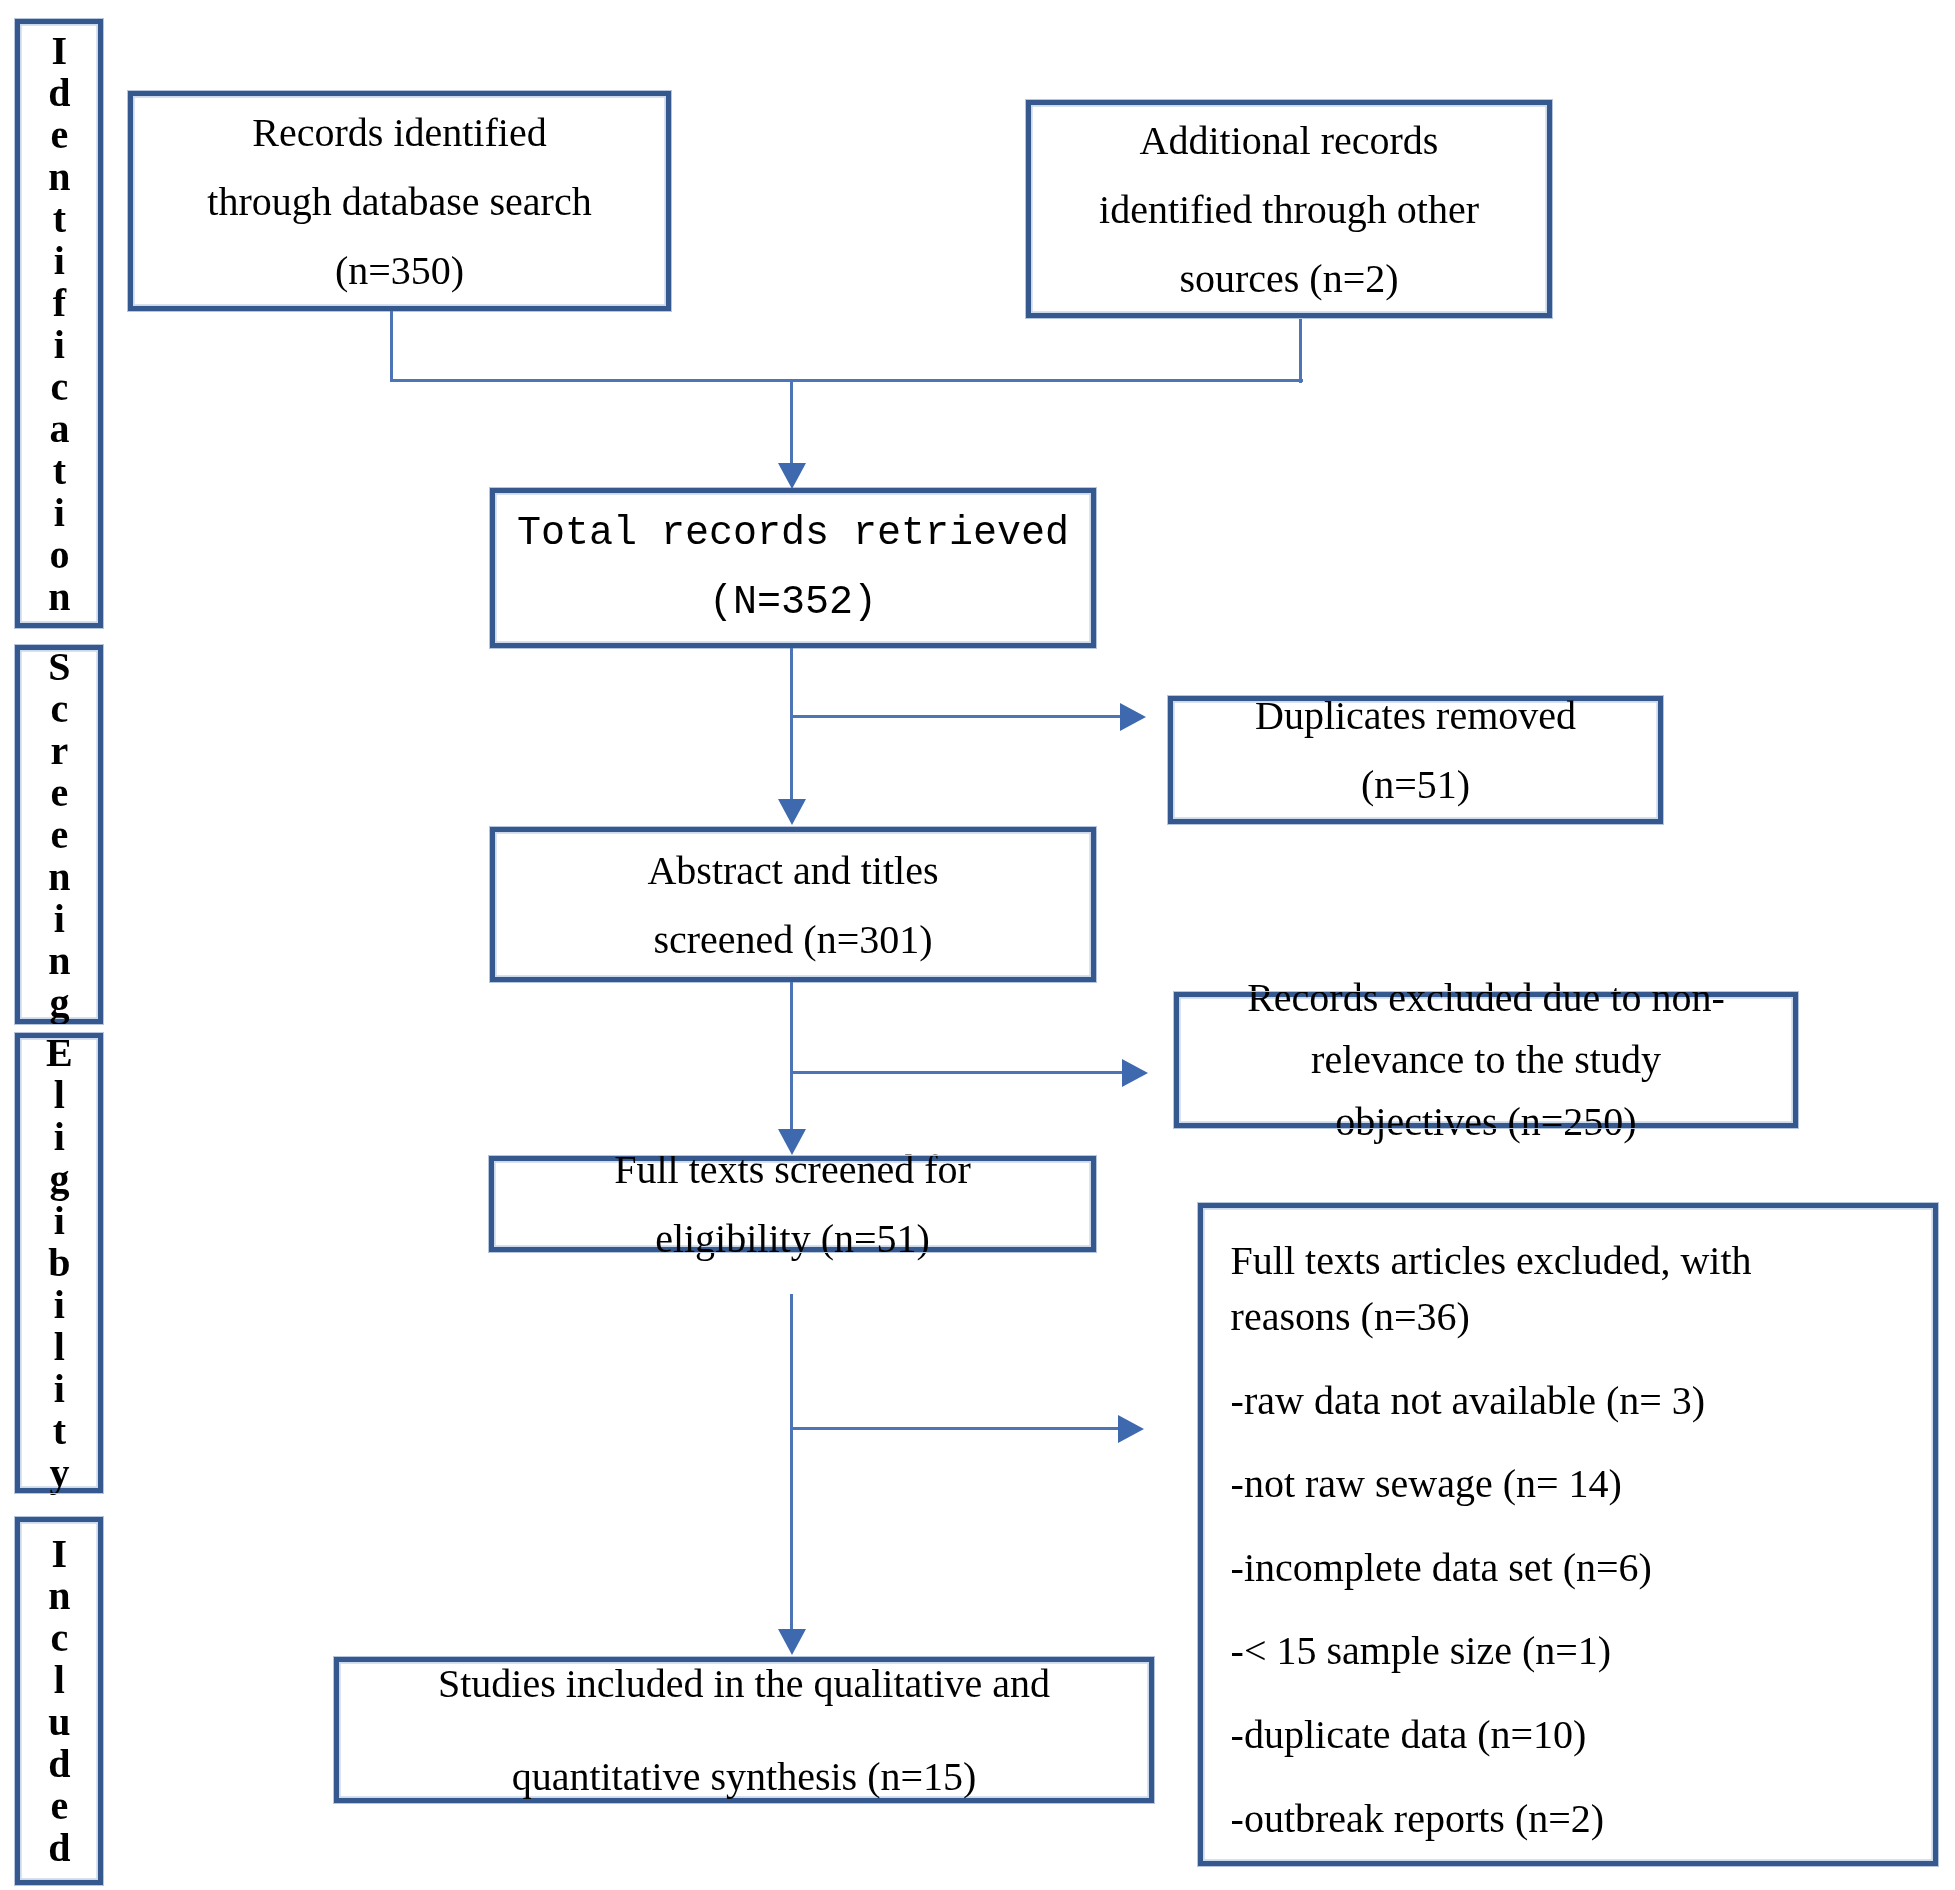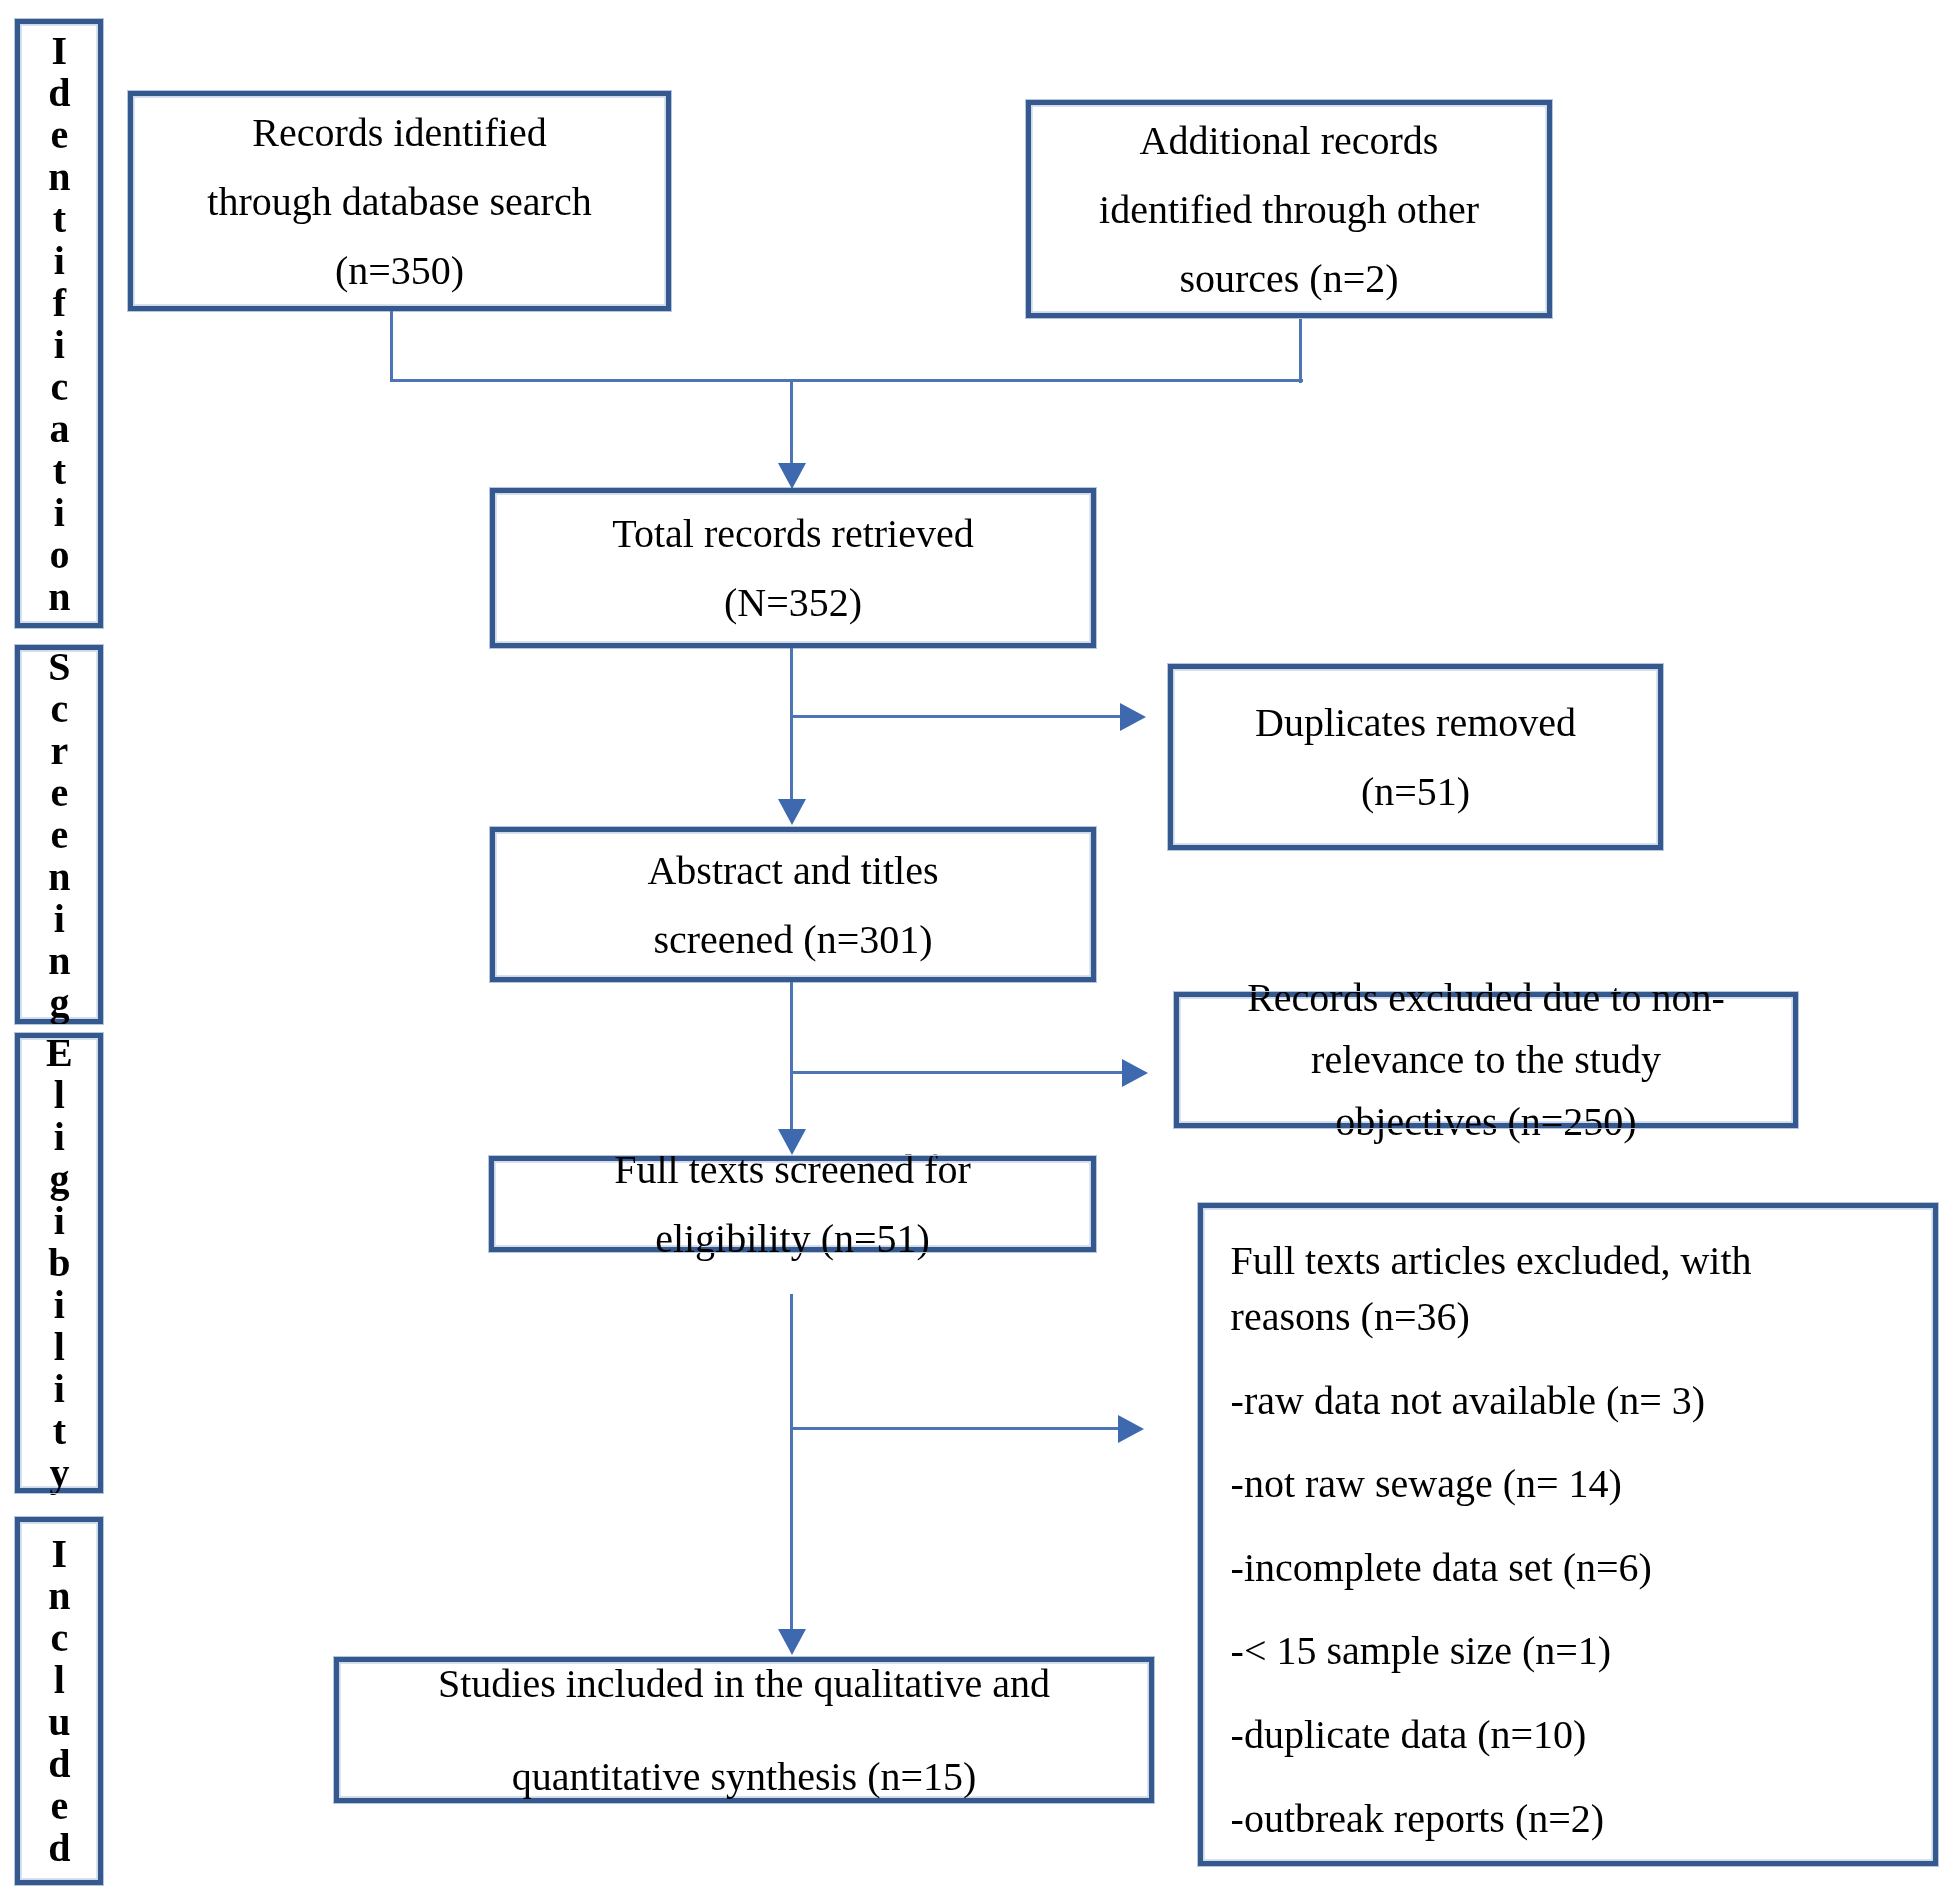--- a/index.html
+++ b/index.html
@@ -109,26 +109,26 @@
     <div class="line">through database search</div>
     <div class="line">(n=350)</div>
   </div>
 
   <div class="fbox" style="left:1026px;top:100px;width:526px;height:218px;">
     <div class="line">Additional records</div>
     <div class="line">identified through other</div>
     <div class="line">sources (n=2)</div>
   </div>
 
-  <div class="fbox" style="left:490px;top:488px;width:606px;height:160px;">
+  <div class="fbox" style="left:490px;top:488px;width:606px;height:160px;font-family:Liberation Mono, monospace;">
     <div class="line">Total records retrieved</div>
     <div class="line">(N=352)</div>
   </div>
 
-  <div class="fbox" style="left:1168px;top:664px;width:495px;height:186px;">
+  <div class="fbox" style="left:1168px;top:696px;width:495px;height:128px;justify-content:flex-end;">
     <div class="line">Duplicates removed</div>
     <div class="line">(n=51)</div>
   </div>
 
   <div class="fbox" style="left:490px;top:827px;width:606px;height:155px;">
     <div class="line">Abstract and titles</div>
     <div class="line">screened (n=301)</div>
   </div>
 
   <div class="fbox tight" style="left:1174px;top:992px;width:624px;height:136px;">

